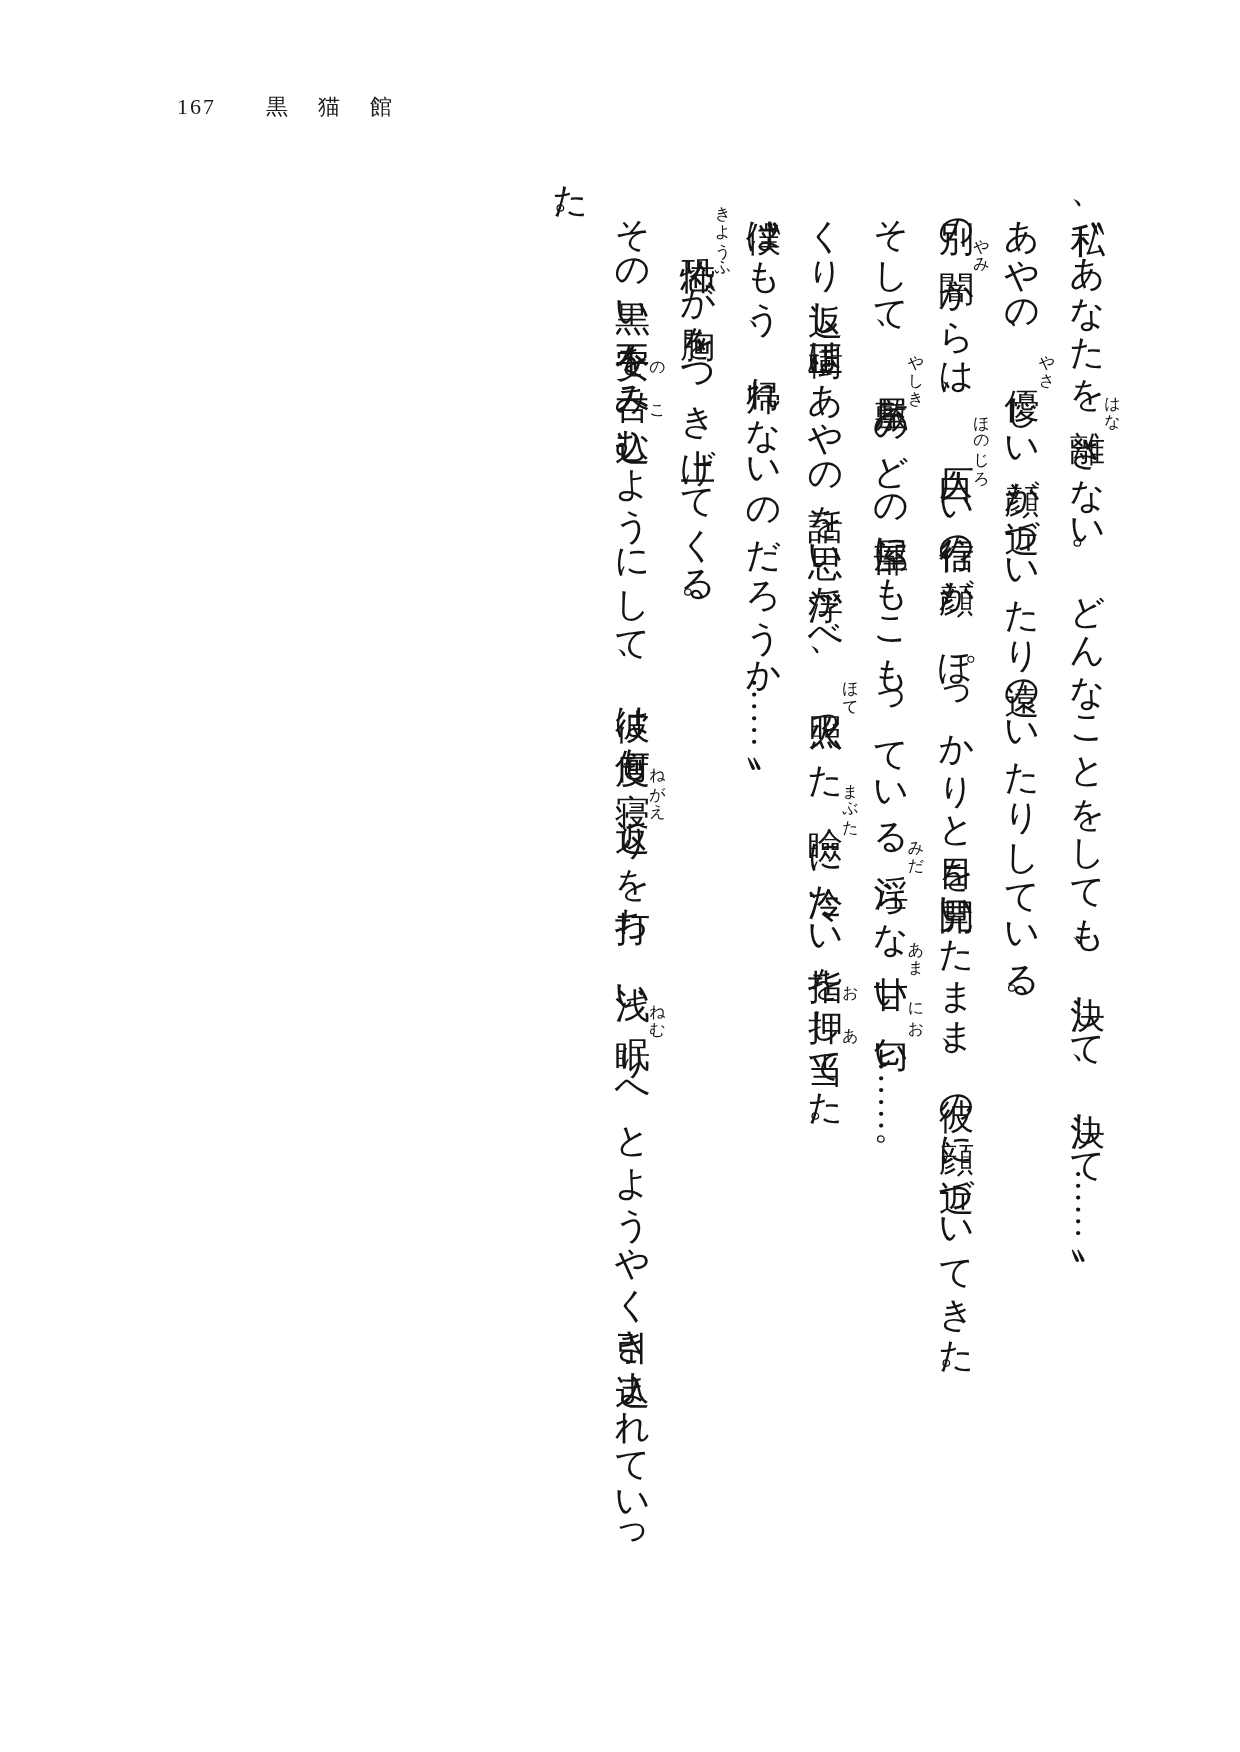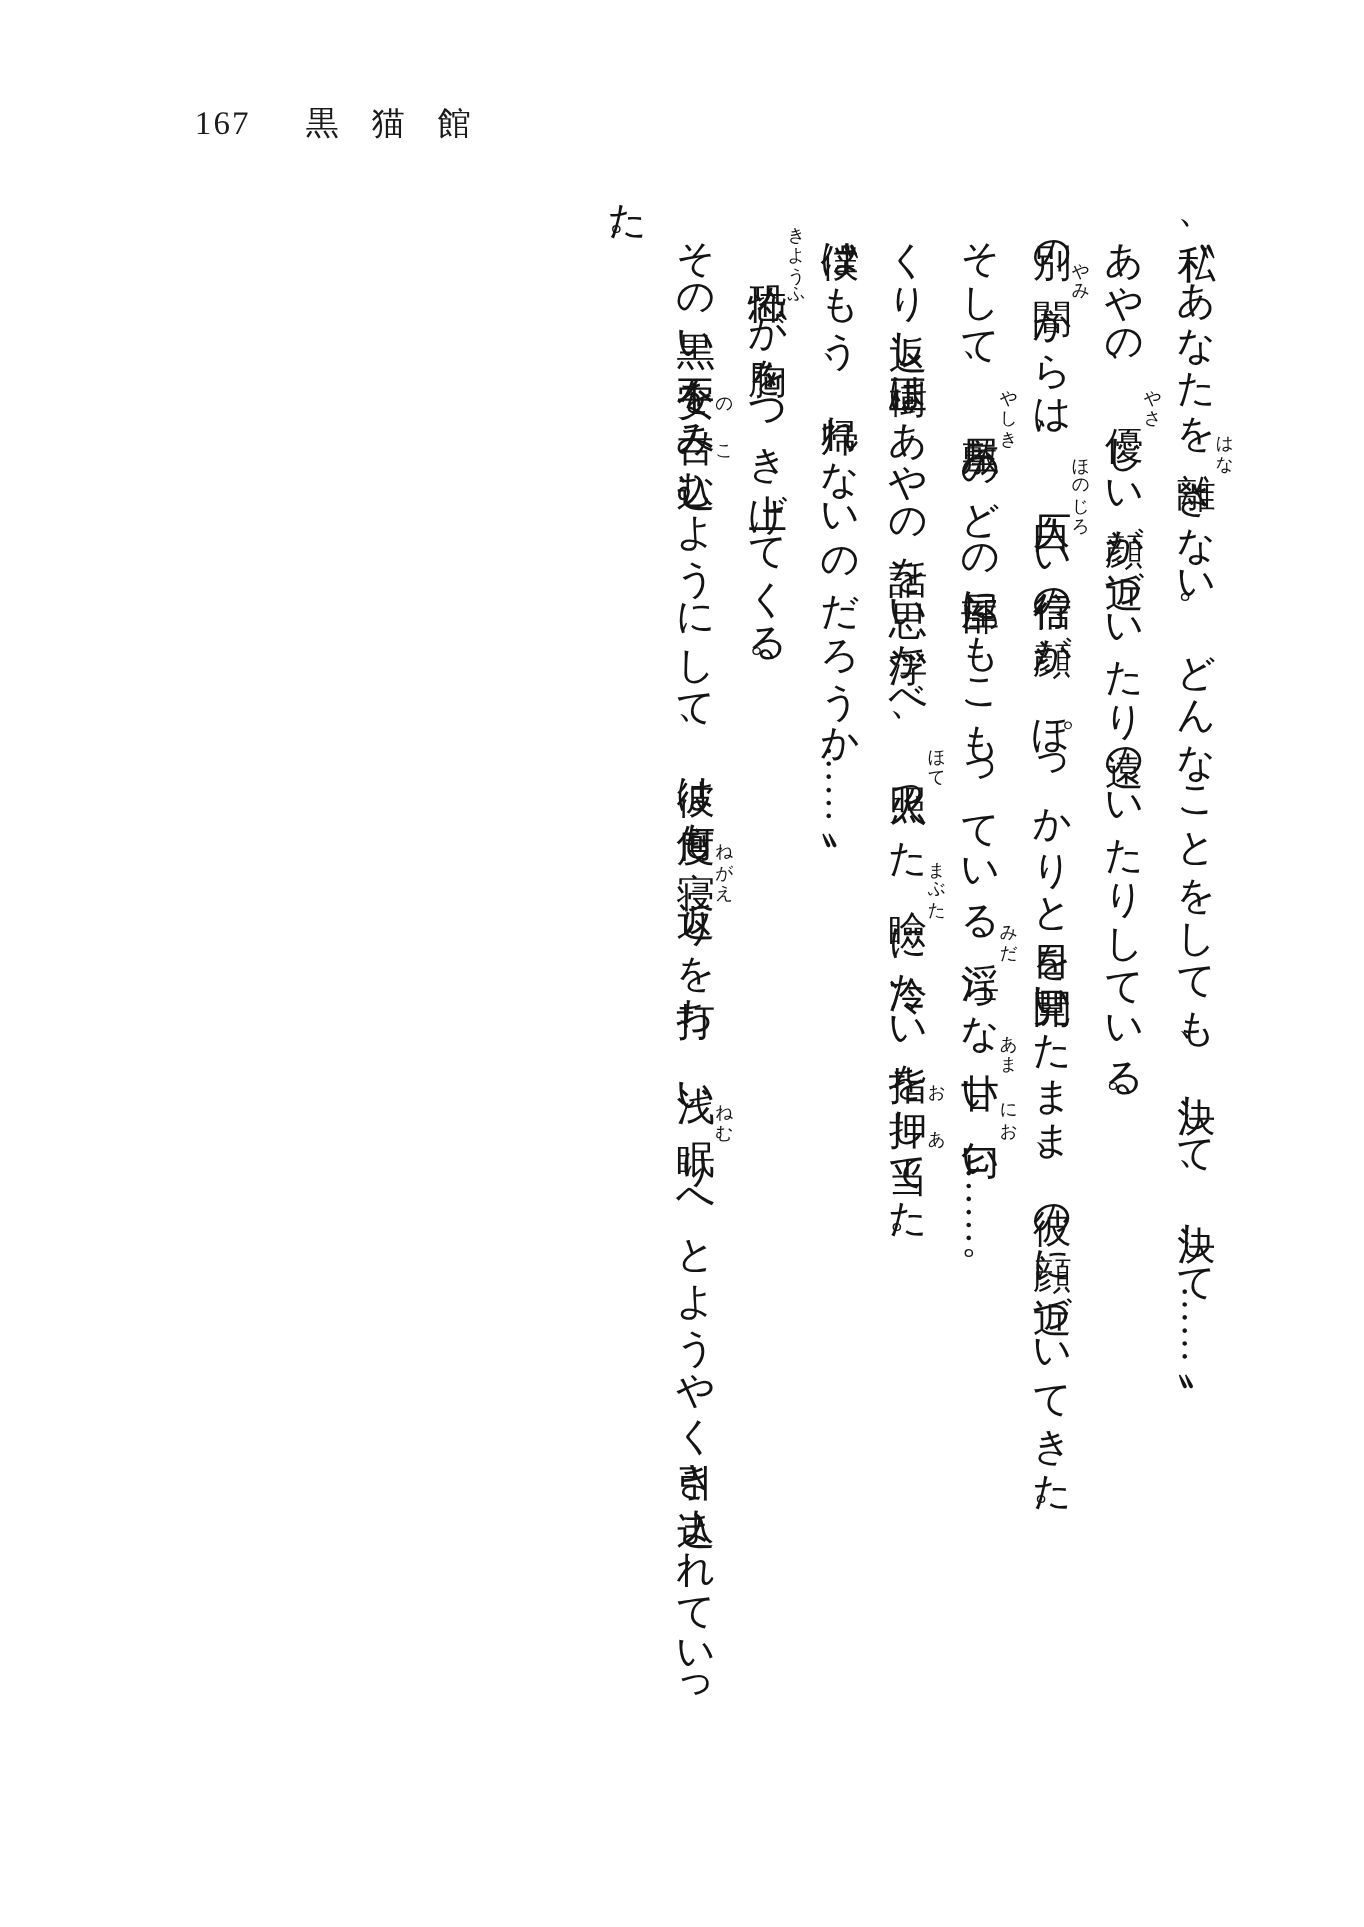--- a/index.html
+++ b/index.html
@@ -18,21 +18,21 @@
   .page {
     position: absolute;
     inset: 0;
     background: #ffffff;
   }
   
   .page-header {
     position: absolute;
     left: 177px;
     top: 92px;
-    font-size: 30px;
+    font-size: 22px;
     white-space: nowrap;
     color: #1a1a1a;
   }
   .page-number {
     display: inline-block;
     letter-spacing: 2px;
   }
   .running-title {
     display: inline-block;
     margin-left: 50px;

